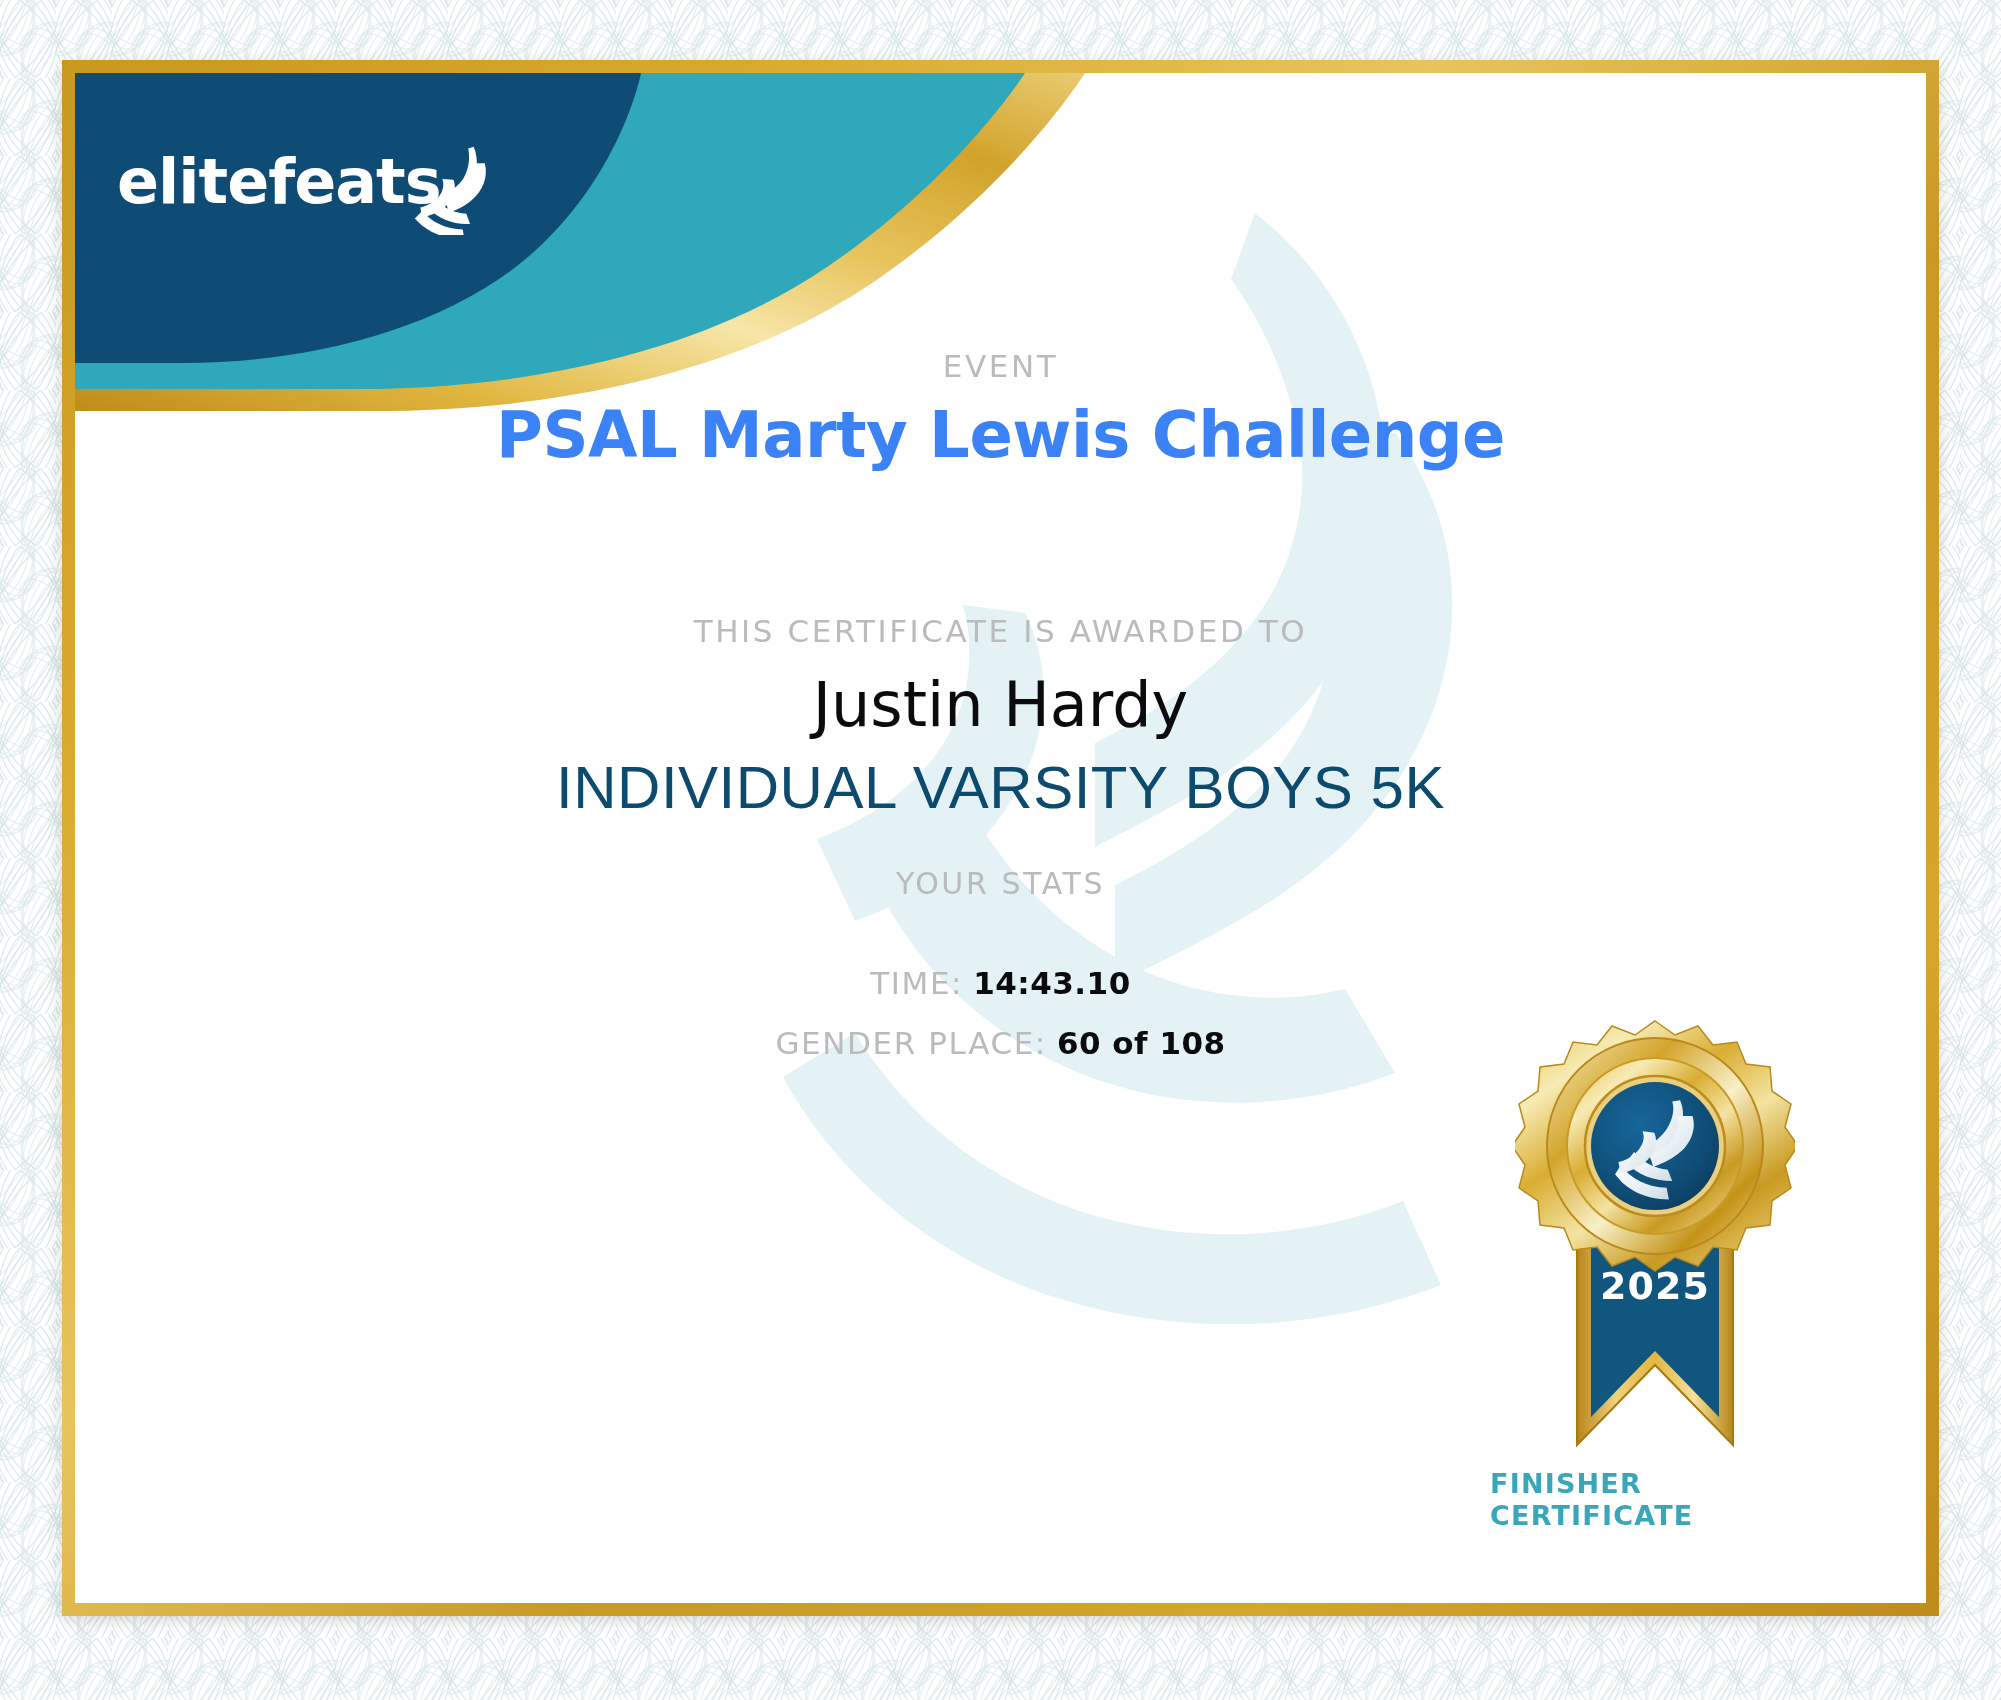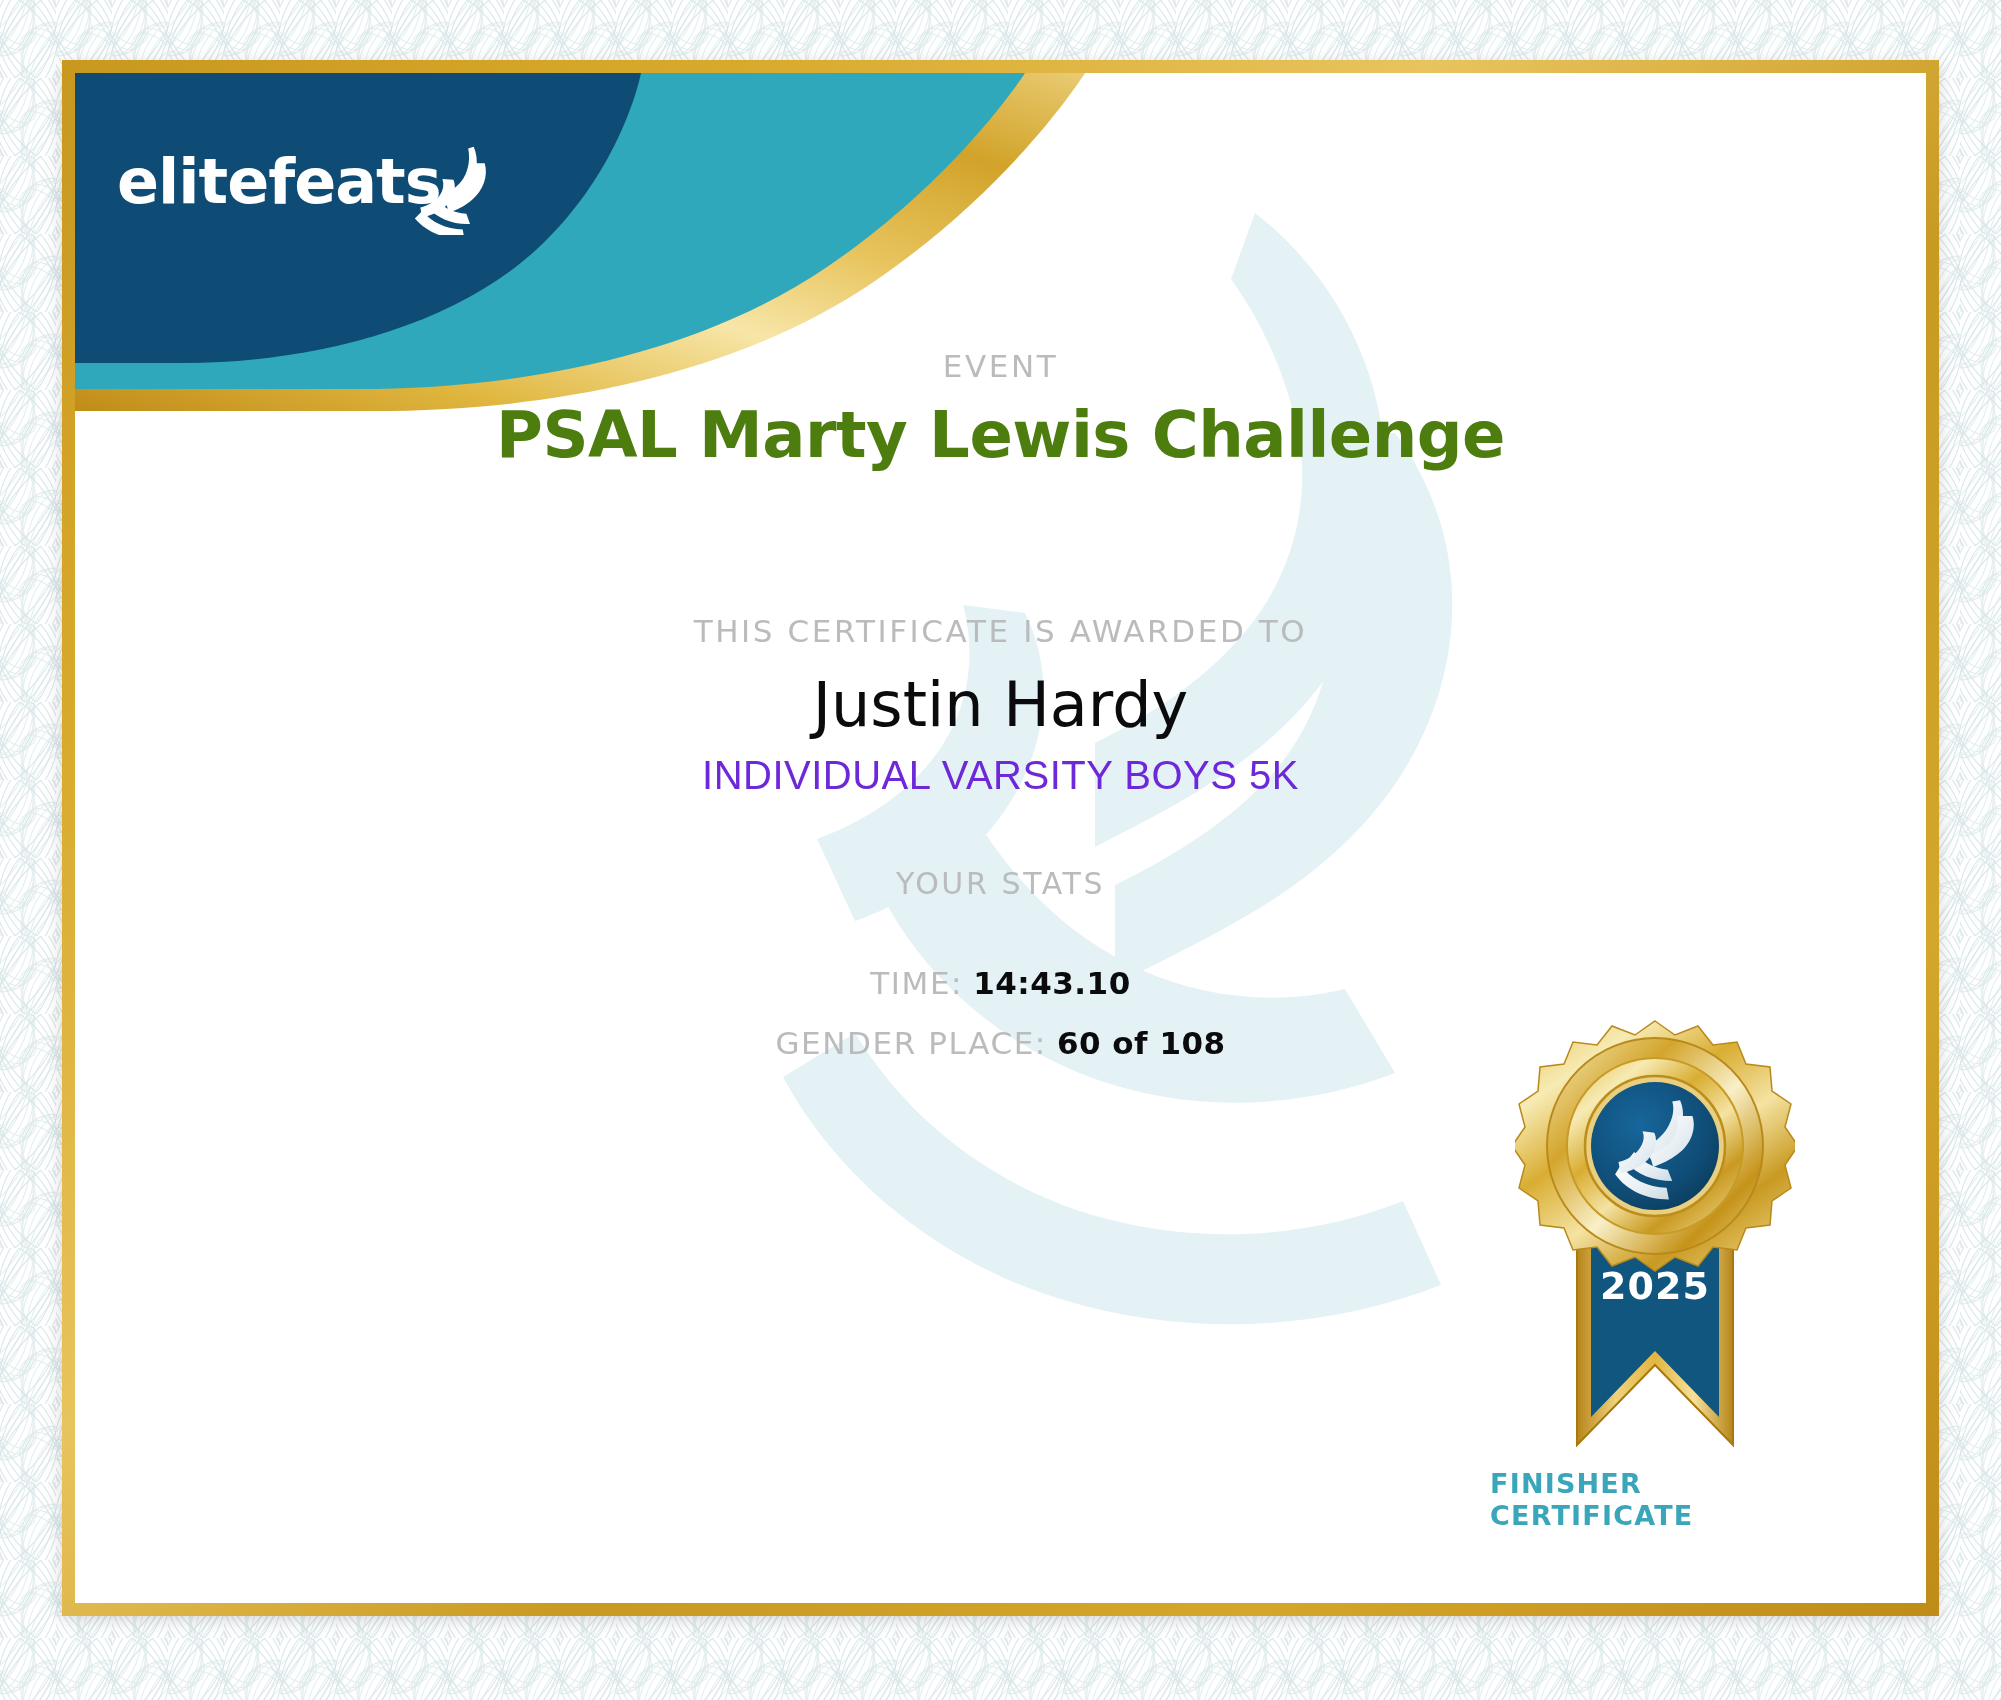--- a/index.html
+++ b/index.html
@@ -79,43 +79,43 @@
     position:absolute; left:0; right:0;
     top:275px;
     font-size:31px;
     letter-spacing:2.6px;
   }
   #event-title{
     position:absolute; left:0; right:0;
     top:325px;
     font-size:64px;
     font-weight:700;
-    color:#4d7c0f;
+    color:#3b82f6;
     letter-spacing:-0.5px;
   }
   #label-awarded{
     position:absolute; left:0; right:0;
     top:540px;
     font-size:31px;
     letter-spacing:2.6px;
   }
   #recipient-name{
     position:absolute; left:0; right:0;
     top:595px;
     font-size:62px;
     font-weight:400;
     color:#0b0b0d;
     letter-spacing:0px;
   }
   #recipient-category{
     position:absolute; left:0; right:0;
     top:680px;
-    font-size:40px;
+    font-size:60px;
     font-weight:300;
-    color:#6d28d9;
+    color:#0c4a6e;
     letter-spacing:0.5px;
     font-family:"Liberation Sans", sans-serif;
   }
   #label-stats{
     position:absolute; left:0; right:0;
     top:793px;
     font-size:30px;
     letter-spacing:2.6px;
   }
 

